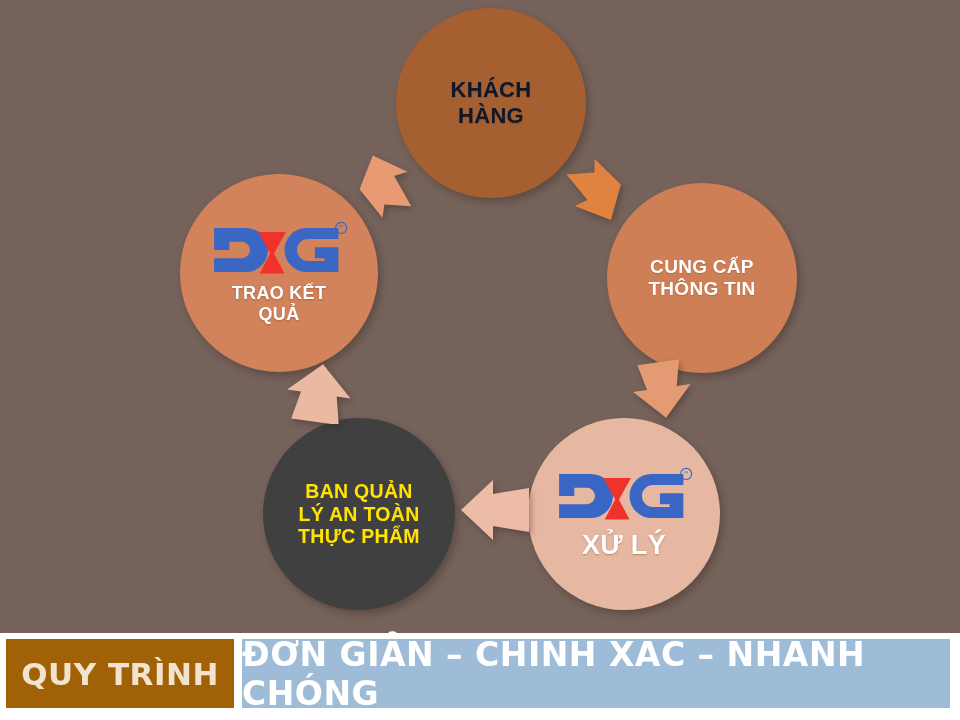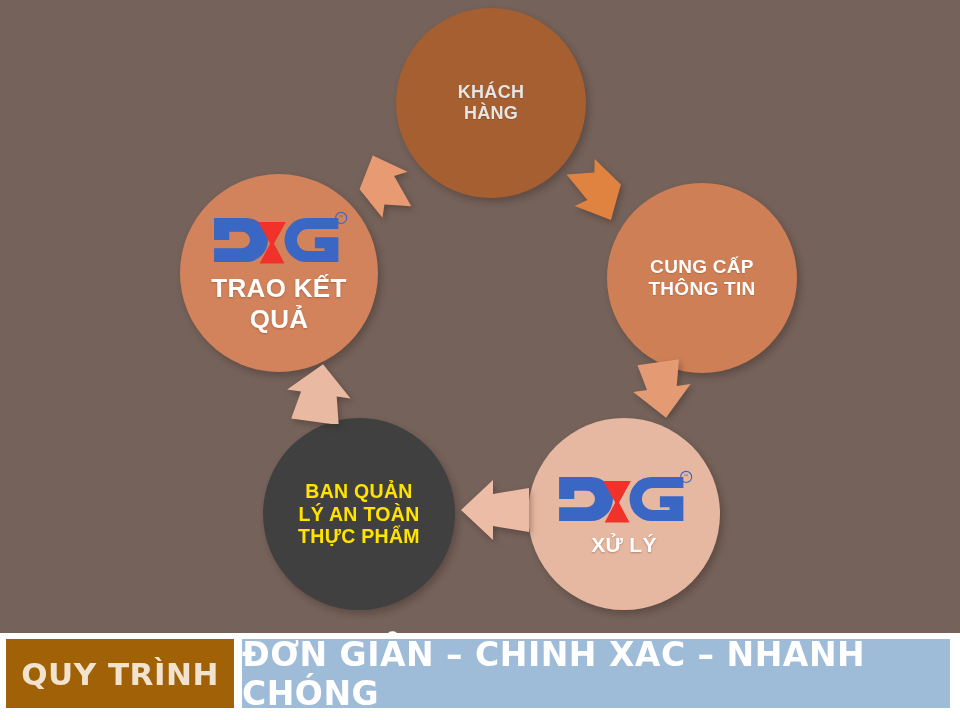--- a/index.html
+++ b/index.html
@@ -39,22 +39,22 @@
     letter-spacing: 0.3px;
     white-space: pre-line;
   }
 
   #node-khach-hang {
     left: 396px; top: 8px;
     width: 190px; height: 190px;
     background: #a65f30;
   }
   #node-khach-hang .label {
-    color: #e5e5e5;
-    font-size: 18px;
+    color: #0f172a;
+    font-size: 22px;
     text-shadow: 0 1px 1px rgba(80,40,10,0.25);
   }
 
   #node-cung-cap {
     left: 607px; top: 183px;
     width: 190px; height: 190px;
     background: #cf7f56;
   }
   #node-cung-cap .label {
     color: #ffffff;
@@ -62,21 +62,21 @@
     text-shadow: 0 1px 1px rgba(110,60,30,0.3);
   }
 
   #node-xu-ly {
     left: 528px; top: 418px;
     width: 192px; height: 192px;
     background: #e6b8a2;
   }
   #node-xu-ly .label {
     color: #ffffff;
-    font-size: 21px;
+    font-size: 27px;
     text-shadow: 0 1px 2px rgba(120,70,45,0.45);
     margin-top: 4px;
   }
 
   #node-ban-quan-ly {
     left: 263px; top: 418px;
     width: 192px; height: 192px;
     background: #404040;
   }
   #node-ban-quan-ly .label {
@@ -86,21 +86,21 @@
     line-height: 1.16;
   }
 
   #node-trao-ket-qua {
     left: 180px; top: 174px;
     width: 198px; height: 198px;
     background: #d2835b;
   }
   #node-trao-ket-qua .label {
     color: #ffffff;
-    font-size: 26px;
+    font-size: 18px;
     text-shadow: 0 1px 2px rgba(110,60,30,0.4);
     margin-top: 2px;
   }
 
   
   .logo {
     display: block;
   }
   #logo-trao-ket-qua { width: 140px; height: 58px; margin-bottom: 2px; }
   #logo-xu-ly { width: 140px; height: 58px; margin-bottom: 1px; }

